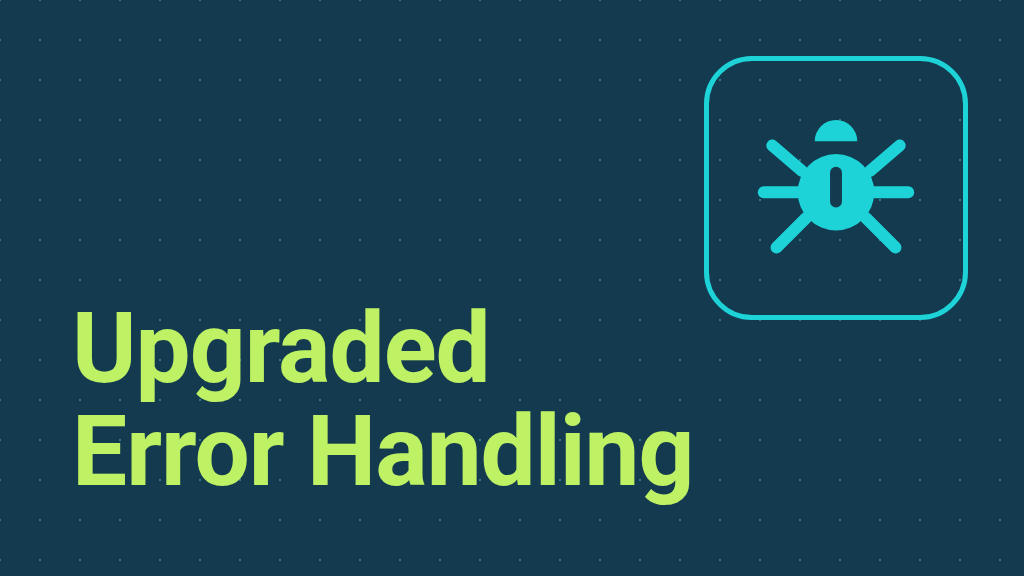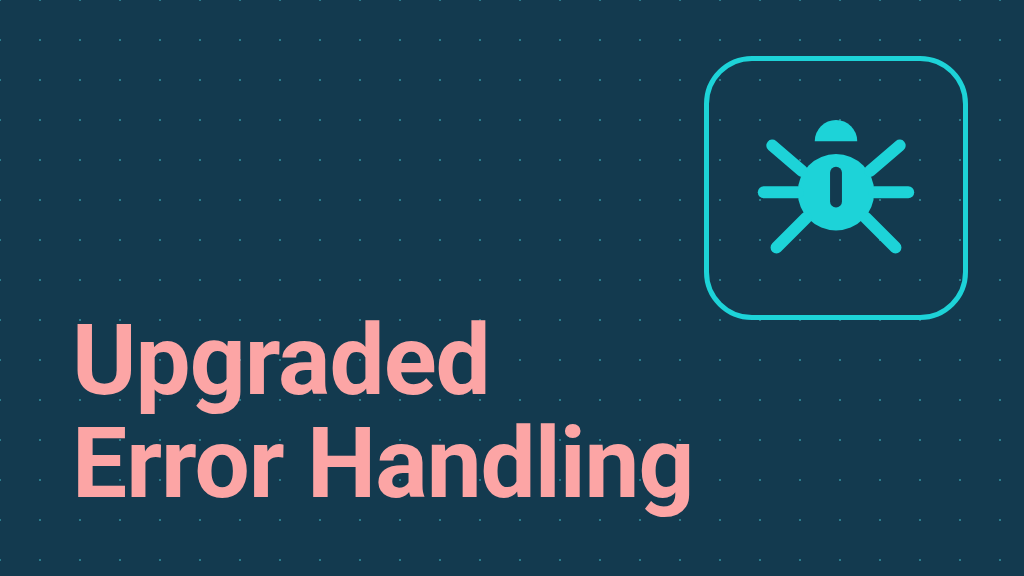--- a/index.html
+++ b/index.html
@@ -37,22 +37,22 @@
       align-items: center;
       justify-content: center;
     }
     .bug-svg {
       width: 170px;
       height: 170px;
     }
     .title {
       position: absolute;
       left: 72px;
-      bottom: 60px;
-      color: #fca5a5;
+      bottom: 72px;
+      color: #bef264;
       font-size: 98px;
       font-weight: 700;
       line-height: 1.05;
       letter-spacing: -1px;
     }
   </style>
 </head>
 <body>
 
 <div class="dot-grid"></div>

